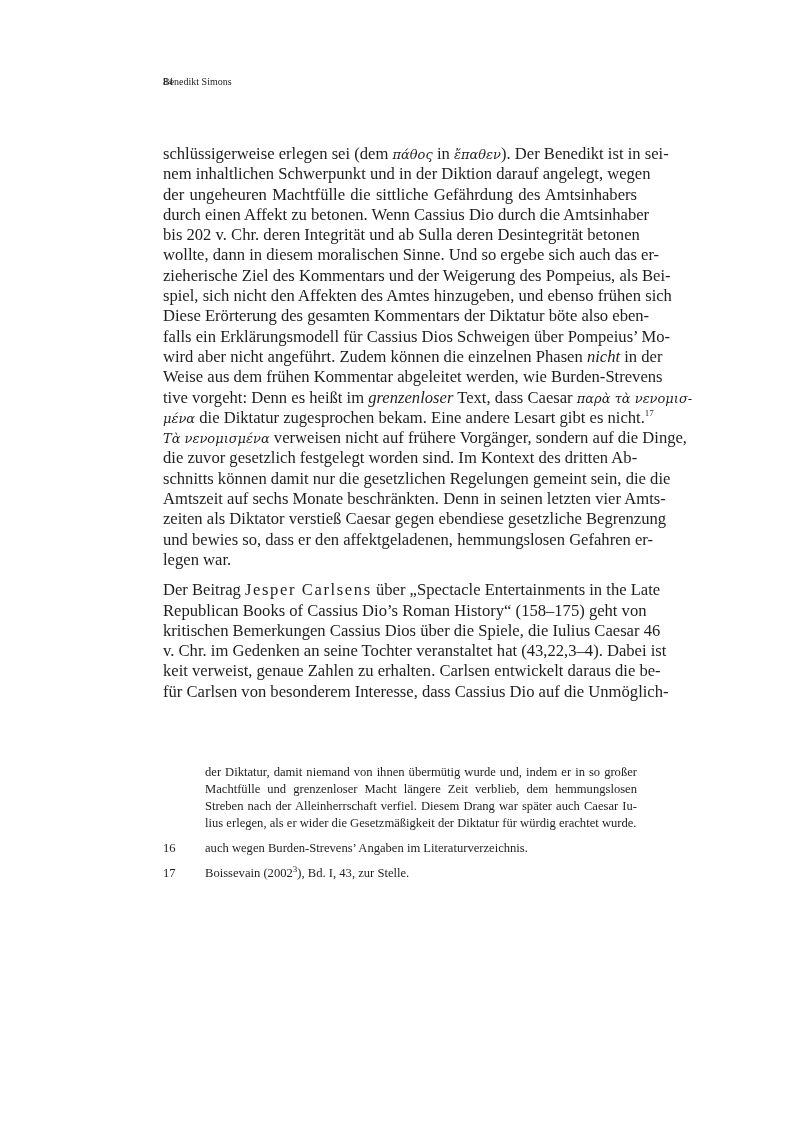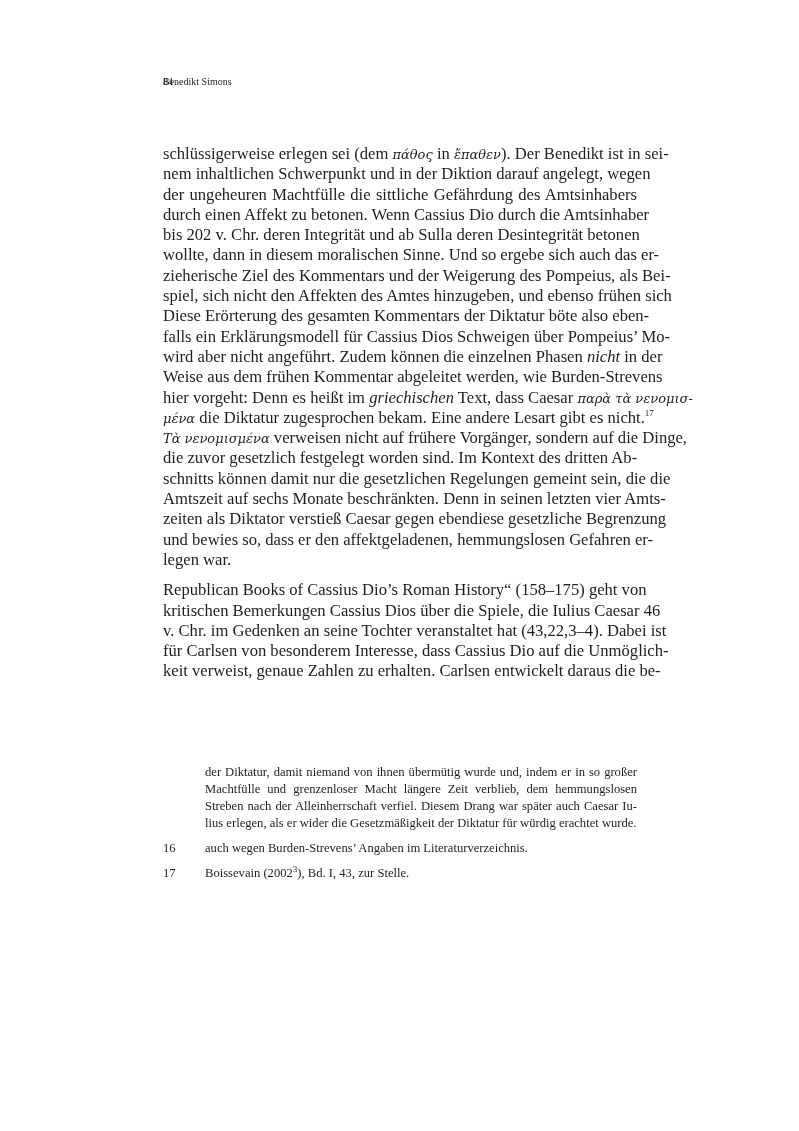--- a/index.html
+++ b/index.html
@@ -38,37 +38,38 @@
     <span class="line">der ungeheuren Machtfülle die sittliche Gefährdung des Amtsinhabers</span>
     <span class="line">durch einen Affekt zu betonen. Wenn Cassius Dio durch die Amtsinhaber</span>
     <span class="line">bis 202 v. Chr. deren Integrität und ab Sulla deren Desintegrität betonen</span>
     <span class="line">wollte, dann in diesem moralischen Sinne. Und so ergebe sich auch das er-</span>
     <span class="line">zieherische Ziel des Kommentars und der Weigerung des Pompeius, als Bei-</span>
     <span class="line">spiel, sich nicht den Affekten des Amtes hinzugeben, und ebenso frühen sich</span>
     <span class="line">Diese Erörterung des gesamten Kommentars der Diktatur böte also eben-</span>
     <span class="line">falls ein Erklärungsmodell für Cassius Dios Schweigen über Pompeius’ Mo-</span>
     <span class="line"><span>wird aber nicht angeführt. Zudem können die einzelnen Phasen </span><span class="it">nicht</span><span> in der</span></span>
     <span class="line">Weise aus dem frühen Kommentar abgeleitet werden, wie Burden-Strevens</span>
-    <span class="line"><span>hier vorgeht: Denn es heißt im </span><span class="it">griechischen</span><span> Text, dass Caesar </span><span class="greek">παρὰ τὰ νενομισ-</span></span>
+    <span class="line"><span>tive vorgeht: Denn es heißt im </span><span class="it">grenzenloser</span><span> Text, dass Caesar </span><span class="greek">παρὰ τὰ νενομισ-</span></span>
     <span class="line"><span class="greek">μένα</span><span> die Diktatur zugesprochen bekam. Eine andere Lesart gibt es nicht.</span><sup>17</sup></span>
     <span class="line"><span class="greek">Τὰ νενομισμένα</span><span> verweisen nicht auf frühere Vorgänger, sondern auf die Dinge,</span></span>
     <span class="line">die zuvor gesetzlich festgelegt worden sind. Im Kontext des dritten Ab-</span>
     <span class="line">schnitts können damit nur die gesetzlichen Regelungen gemeint sein, die die</span>
     <span class="line">Amtszeit auf sechs Monate beschränkten. Denn in seinen letzten vier Amts-</span>
     <span class="line">zeiten als Diktator verstieß Caesar gegen ebendiese gesetzliche Begrenzung</span>
     <span class="line">und bewies so, dass er den affektgeladenen, hemmungslosen Gefahren er-</span>
     <span class="line last">legen war.</span>
   </div>
   <div class="para-gap"></div>
   <div>
+    <span class="line"><span>Der Beitrag </span><span class="spaced">Jesper Carlsens</span><span> über „Spectacle Entertainments in the Late</span></span>
     <span class="line">Republican Books of Cassius Dio’s Roman History“ (158–175) geht von</span>
     <span class="line">kritischen Bemerkungen Cassius Dios über die Spiele, die Iulius Caesar 46</span>
     <span class="line">v. Chr. im Gedenken an seine Tochter veranstaltet hat (43,22,3–4). Dabei ist</span>
+    <span class="line">keit verweist, genaue Zahlen zu erhalten. Carlsen entwickelt daraus die be-</span>
     <span class="line">für Carlsen von besonderem Interesse, dass Cassius Dio auf die Unmöglich-</span>
-    <span class="line">keit verweist, genaue Zahlen zu erhalten. Carlsen entwickelt daraus die be-</span>
   </div>
 </div>
 
 <div class="footnotes">
   <div class="fn-cont">
     <span class="line">der Diktatur, damit niemand von ihnen übermütig wurde und, indem er in so großer</span>
     <span class="line">Machtfülle und grenzenloser Macht längere Zeit verblieb, dem hemmungslosen</span>
     <span class="line">Streben nach der Alleinherrschaft verfiel. Diesem Drang war später auch Caesar Iu-</span>
     <span class="line last">lius erlegen, als er wider die Gesetzmäßigkeit der Diktatur für würdig erachtet wurde.</span>
   </div>

